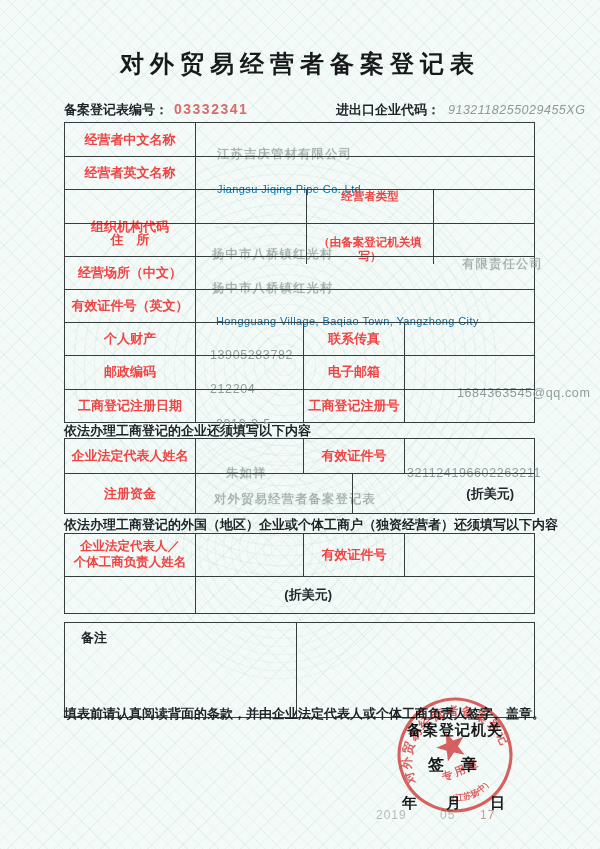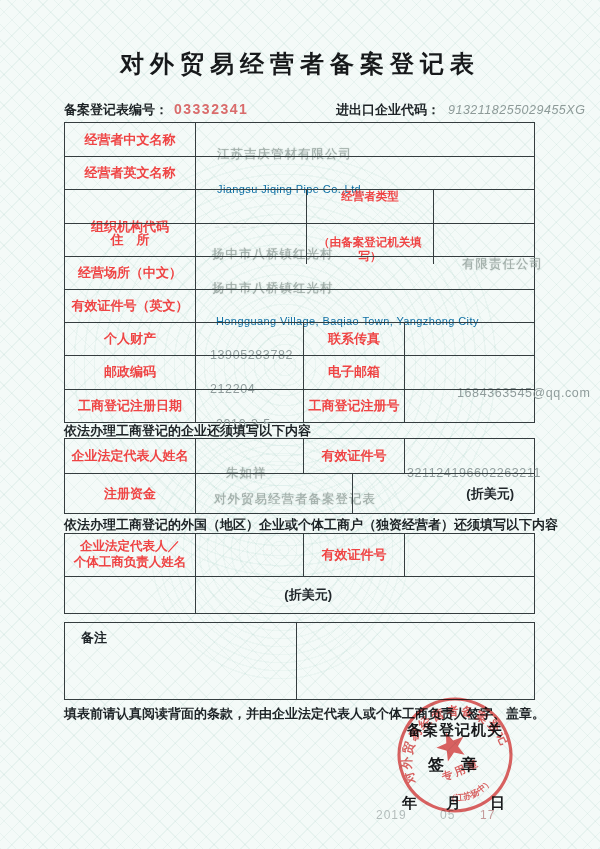--- a/index.html
+++ b/index.html
@@ -49,21 +49,21 @@
   .lbl.two{font-size:12.5px;line-height:1.25;flex-direction:column;}
   .cell{overflow:visible;}
   .note{display:flex;align-items:center;justify-content:flex-end;padding-right:20px;font-weight:bold;font-size:13px;}
 
   .t1{top:122px;}
   .t1 .row{height:33.2px;}
   .t2{top:438px;}
   .t2 .r1{height:34px;} .t2 .r2{height:40px;}
   .t3{top:533px;}
   .t3 .r1{height:42px;} .t3 .r2{height:37px;}
-  .tR{top:622px;height:78px;}
+  .tR{top:622px;height:96px;}
   .tR .row{height:100%;grid-template-columns:231px 1fr;}
   .remark-lbl{padding:6px 0 0 16px;font-weight:bold;font-size:13px;}
 
   .sec-h{position:absolute;left:64px;font-weight:bold;font-size:13px;white-space:nowrap;color:#1d2326;}
   .secA-h{top:422px;}
   .secB-h{top:516px;}
   .footer-note{position:absolute;left:64px;top:705px;font-weight:bold;font-size:13px;white-space:nowrap;color:#1d2326;}
 
   .fill{position:absolute;white-space:nowrap;pointer-events:none;}
   .cjk{color:#9aa7a2;font-size:12.5px;opacity:.9;text-shadow:0 0 1.2px rgba(150,165,160,.9);letter-spacing:1px;}

